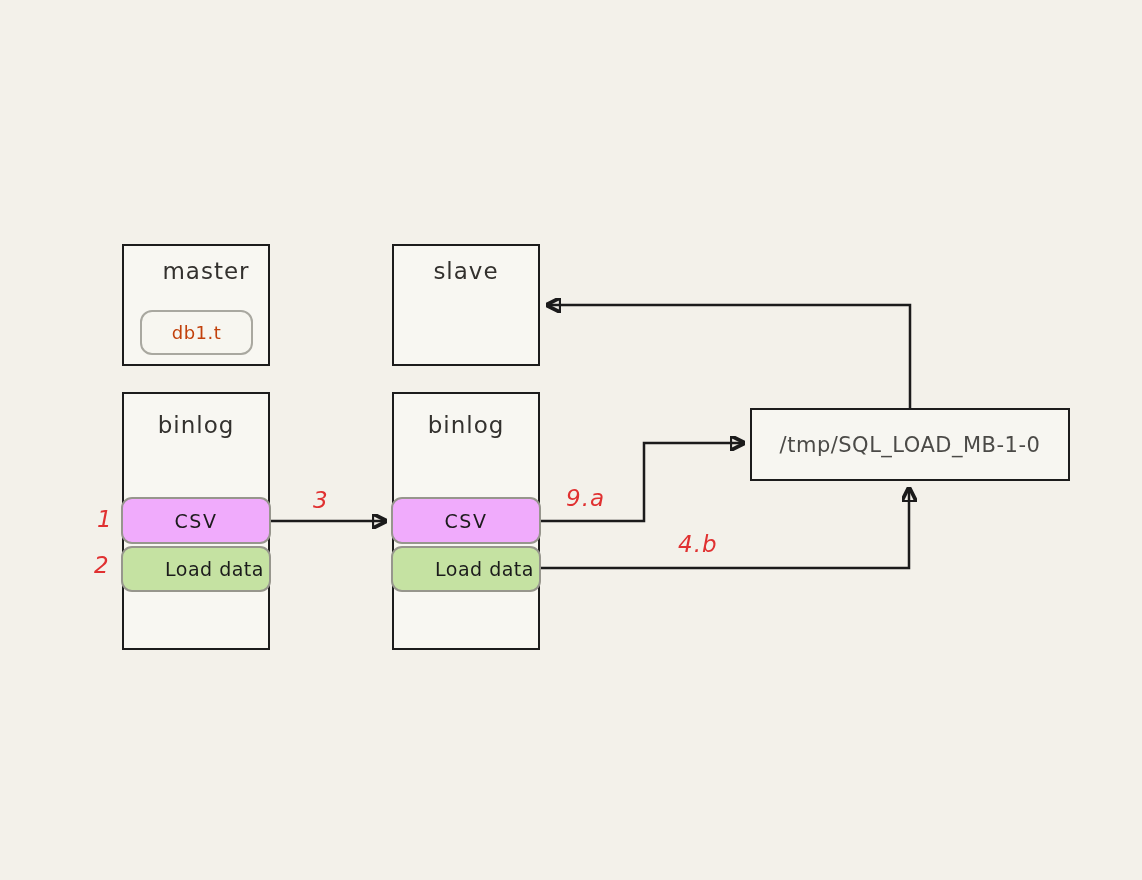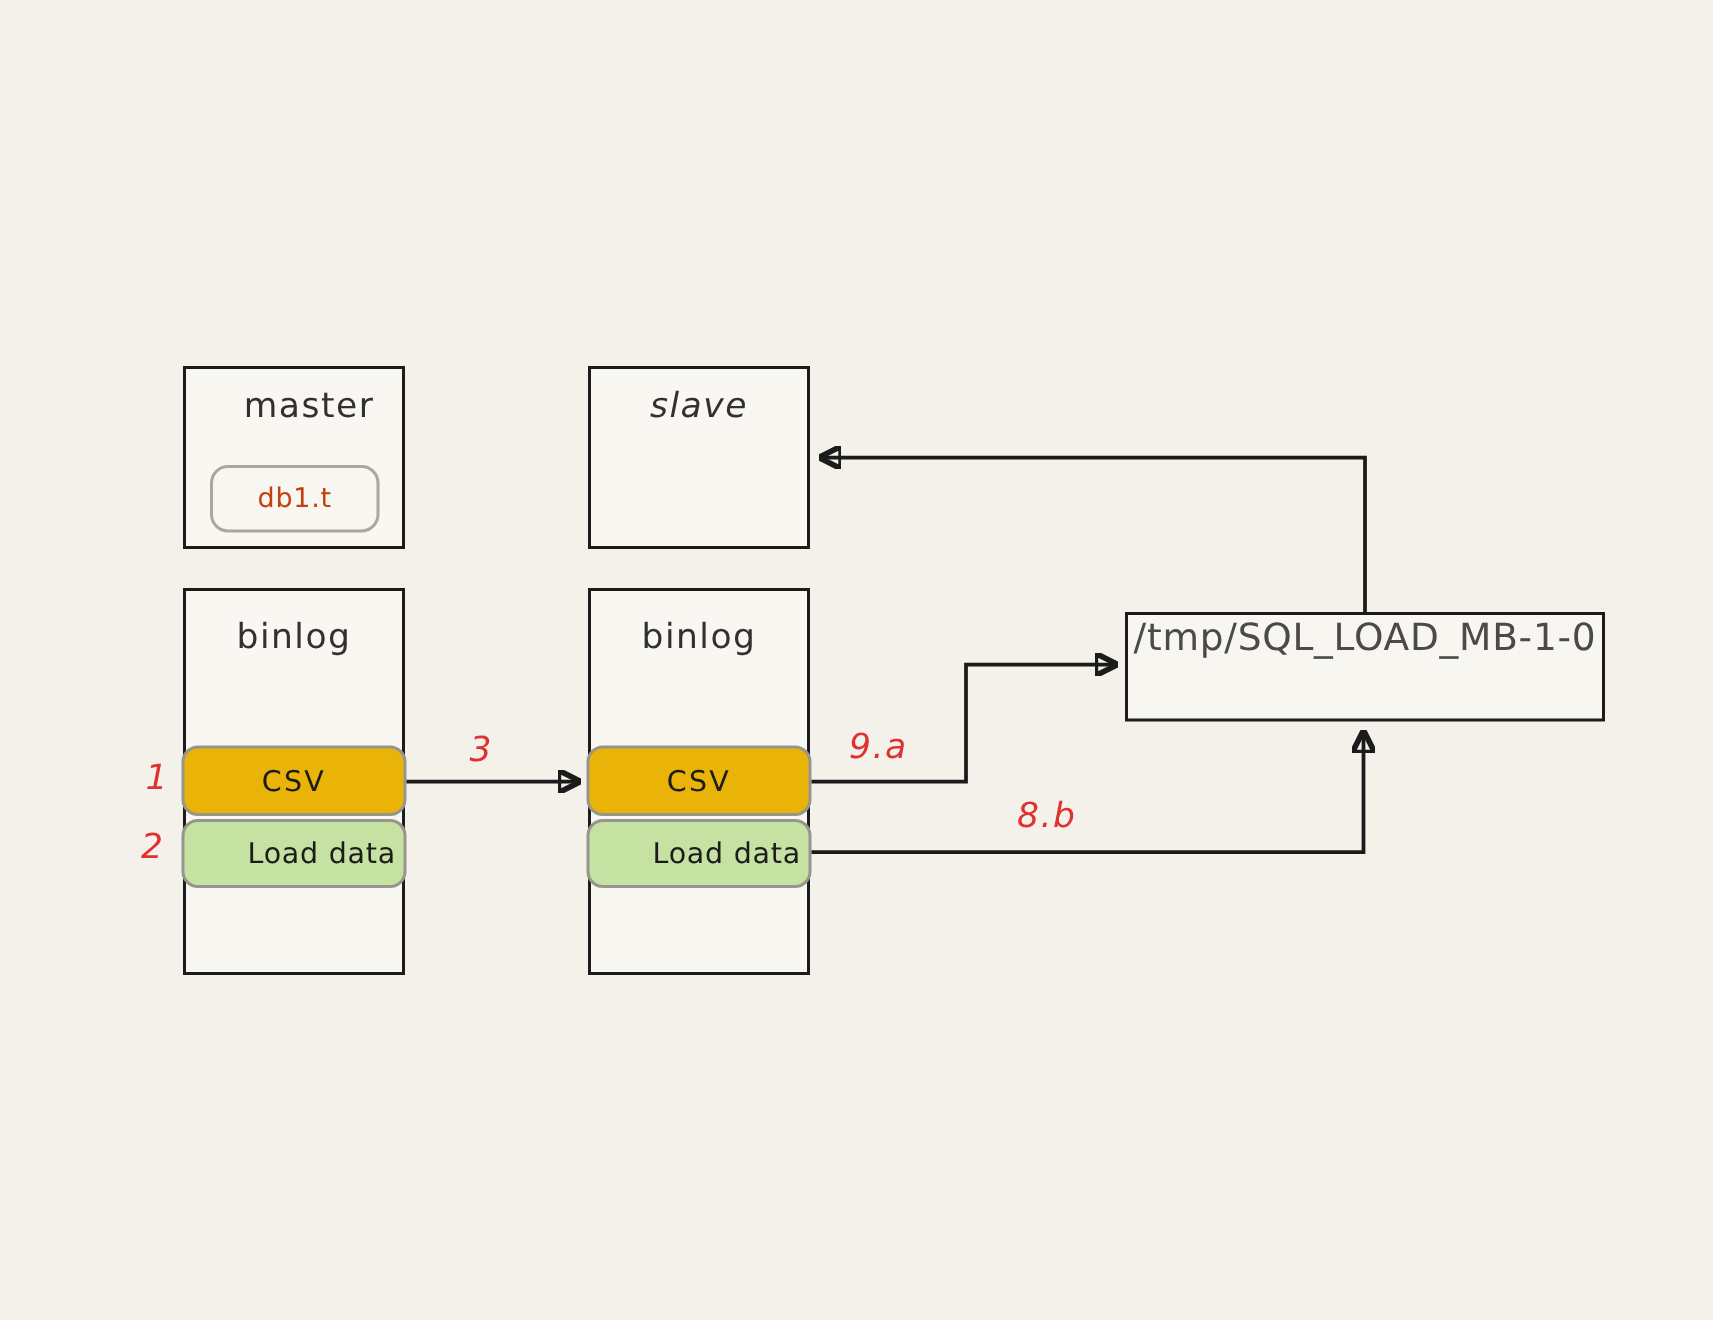--- a/index.html
+++ b/index.html
@@ -42,30 +42,31 @@
     border: 2px solid #97968d;
     border-radius: 11px;
     box-sizing: border-box;
     display: flex;
     align-items: center;
     justify-content: center;
     font-size: 19px;
     color: #1c1c1c;
     letter-spacing: 1.5px;
   }
-  .row-csv  { background: #eab308; }
+  .row-csv  { background: #f0abfc; }
   .row-load { background: #c5e2a2; letter-spacing: 0.5px; padding-left: 37px; }
   .tmp-box {
     position: absolute;
     border: 2.5px solid #1c1c1c;
     background: #f7f6f1;
     box-sizing: border-box;
     display: flex;
+    align-items: center;
     justify-content: center;
-    font-size: 25px;
+    font-size: 21px;
     color: #4b4a47;
     letter-spacing: 0.5px;
   }
   .step-label {
     position: absolute;
     color: #e03131;
     font-size: 23px;
     font-style: italic;
     letter-spacing: 1px;
   }
@@ -86,21 +87,21 @@
 <div class="canvas">
 
   <div class="box" style="left:122px; top:244px; width:148px; height:122px;padding-left:20px;">
     <span class="box-title" style="margin-top:12px;">master</span>
   </div>
   <div class="db-pill" style="left:140px; top:310px; width:113px; height:45px;">
     <span>db1.t</span>
   </div>
 
   <div class="box" style="left:392px; top:244px; width:148px; height:122px;">
-    <span class="box-title" style="margin-top:12px;font-style:italic;">slave</span>
+    <span class="box-title" style="margin-top:12px;">slave</span>
   </div>
 
   <div class="box" style="left:122px; top:392px; width:148px; height:258px;">
     <span class="box-title" style="margin-top:18px;">binlog</span>
   </div>
   <div class="event-row row-csv" style="left:121px; top:497px; width:150px; height:47px;">
     <span>CSV</span>
   </div>
   <div class="event-row row-load" style="left:121px; top:546px; width:150px; height:46px;">
     <span>Load data</span>
@@ -117,21 +118,21 @@
   </div>
 
   <div class="tmp-box" style="left:750px; top:408px; width:320px; height:73px;">
     <span>/tmp/SQL_LOAD_MB-1-0</span>
   </div>
 
   <div class="step-label" style="left:97px;  top:506px;">1</div>
   <div class="step-label" style="left:94px;  top:552px;">2</div>
   <div class="step-label" style="left:313px; top:487px;">3</div>
   <div class="step-label" style="left:566px; top:485px;">9.a</div>
-  <div class="step-label" style="left:678px; top:531px;">8.b</div>
+  <div class="step-label" style="left:678px; top:531px;">4.b</div>
 
   <svg class="arrows" width="1142" height="880" viewBox="0 0 1142 880">
     <defs>
       <marker id="ah" viewBox="0 0 10 10" refX="8.5" refY="5" markerWidth="6" markerHeight="6" orient="auto-start-reverse">
         <path d="M0,0 L10,5 L0,10 z" fill="#1b1b1b" stroke="none"></path>
       </marker>
     </defs>
 
     <path d="M 271 521 L 385 521" marker-end="url(#ah)"></path>
 

